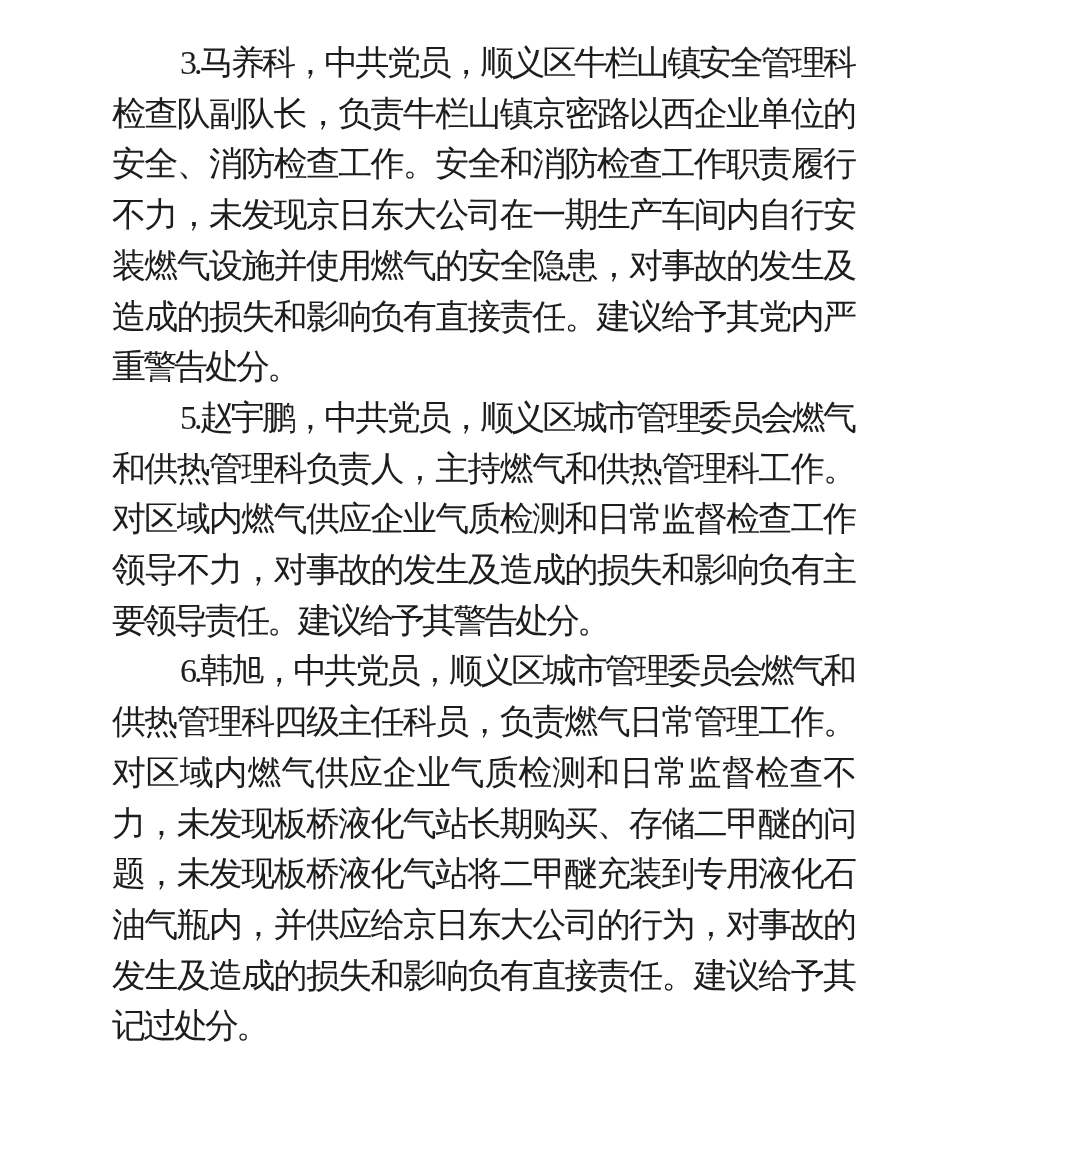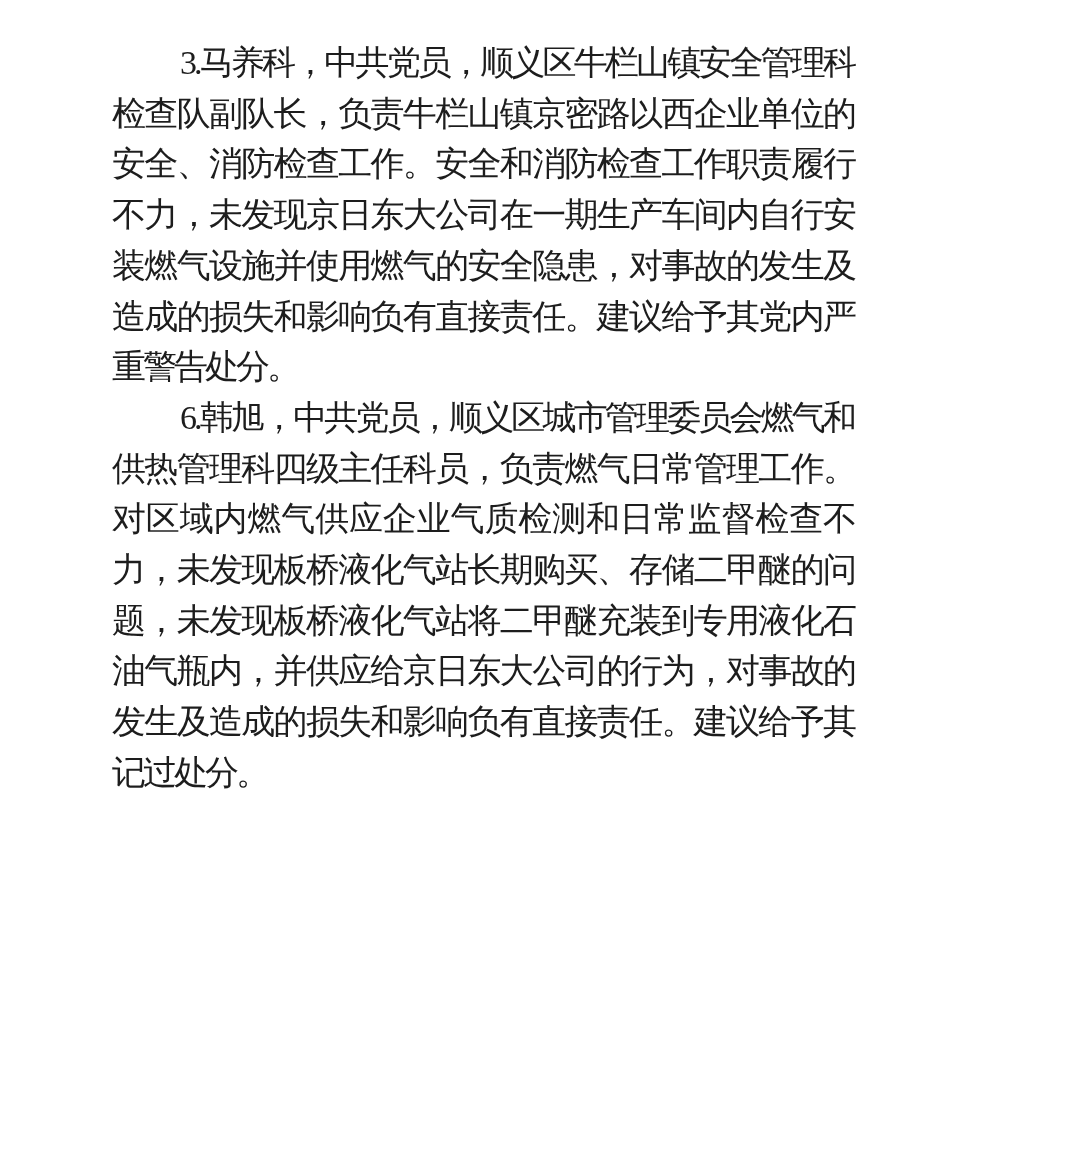--- a/index.html
+++ b/index.html
@@ -32,14 +32,15 @@
     text-indent: 2em;
     font-weight: 400;
     word-break: break-all;
   }
 </style>
 </head>
 <body>
 
 <div class="page">
   <p class="para">3.马养科，中共党员，顺义区牛栏山镇安全管理科检查队副队长，负责牛栏山镇京密路以西企业单位的安全、消防检查工作。安全和消防检查工作职责履行不力，未发现京日东大公司在一期生产车间内自行安装燃气设施并使用燃气的安全隐患，对事故的发生及造成的损失和影响负有直接责任。建议给予其党内严重警告处分。</p>
+  <p class="para">5.赵宇鹏，中共党员，顺义区城市管理委员会燃气和供热管理科负责人，主持燃气和供热管理科工作。对区域内燃气供应企业气质检测和日常监督检查工作领导不力，对事故的发生及造成的损失和影响负有主要领导责任。建议给予其警告处分。</p>
   <p class="para">6.韩旭，中共党员，顺义区城市管理委员会燃气和供热管理科四级主任科员，负责燃气日常管理工作。对区域内燃气供应企业气质检测和日常监督检查不力，未发现板桥液化气站长期购买、存储二甲醚的问题，未发现板桥液化气站将二甲醚充装到专用液化石油气瓶内，并供应给京日东大公司的行为，对事故的发生及造成的损失和影响负有直接责任。建议给予其记过处分。</p>
 </div>
 
 </body></html>

